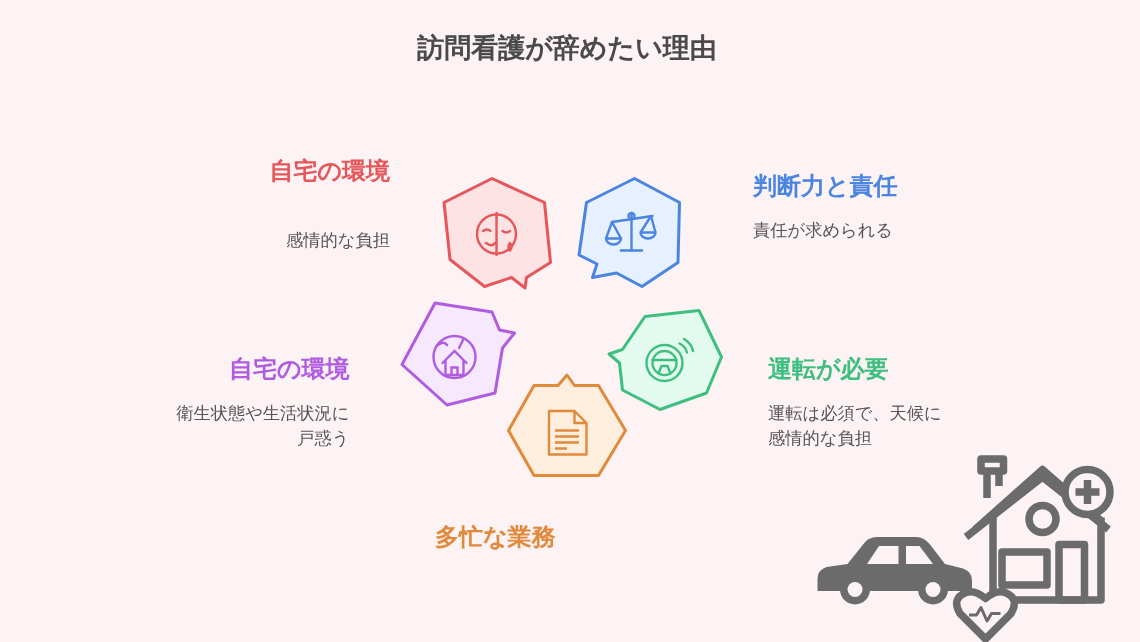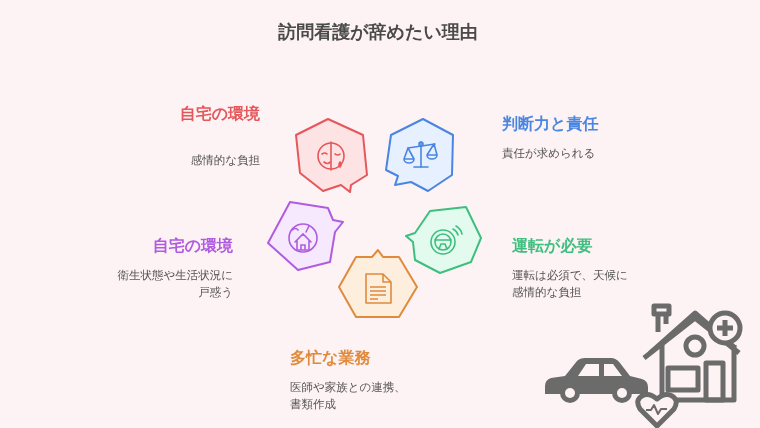--- a/index.html
+++ b/index.html
@@ -33,21 +33,20 @@
   <p><span>衛生状態や生活状況に</span><br><span>戸惑う</span></p>
 </div>
 
 <div class="block" style="left:512px; top:236px; width:180px;">
   <h3 style="color:#3fbf7f">運転が必要</h3>
   <p><span>運転は必須で、天候に</span><br><span>感情的な負担</span></p>
 </div>
 
 <div class="block center" style="left:290px; top:348px; width:180px;">
   <h3 style="color:#e08a3c">多忙な業務</h3>
-  <p><span>医師や家族との連携、</span><br><span>書類作成</span></p>
 </div>
 
 <svg class="hex" style="left:295px; top:118px;" width="76" height="76" viewBox="0 0 76 76">
   <path d="M33 1 L68 17 L72 57 L56 67 L55 74 L46 67 L28 73 L5 55 L1 17 Z" fill="#fde3e4" stroke="#e5575a" stroke-width="2" stroke-linejoin="round"></path>
   <g fill="none" stroke="#e5575a" stroke-width="1.6" stroke-linecap="round">
     <circle cx="36" cy="38" r="13"></circle>
       <line x1="36" y1="24" x2="36" y2="52"></line>
     <path d="M27 36 q3 -2 5 0 M40 36 q3 2 5 0 M29 44 q4 3 6 0"></path>
     <path d="M45 44 q2 3 0 5 q-2 -2 0 -5"></path>
   </g>

